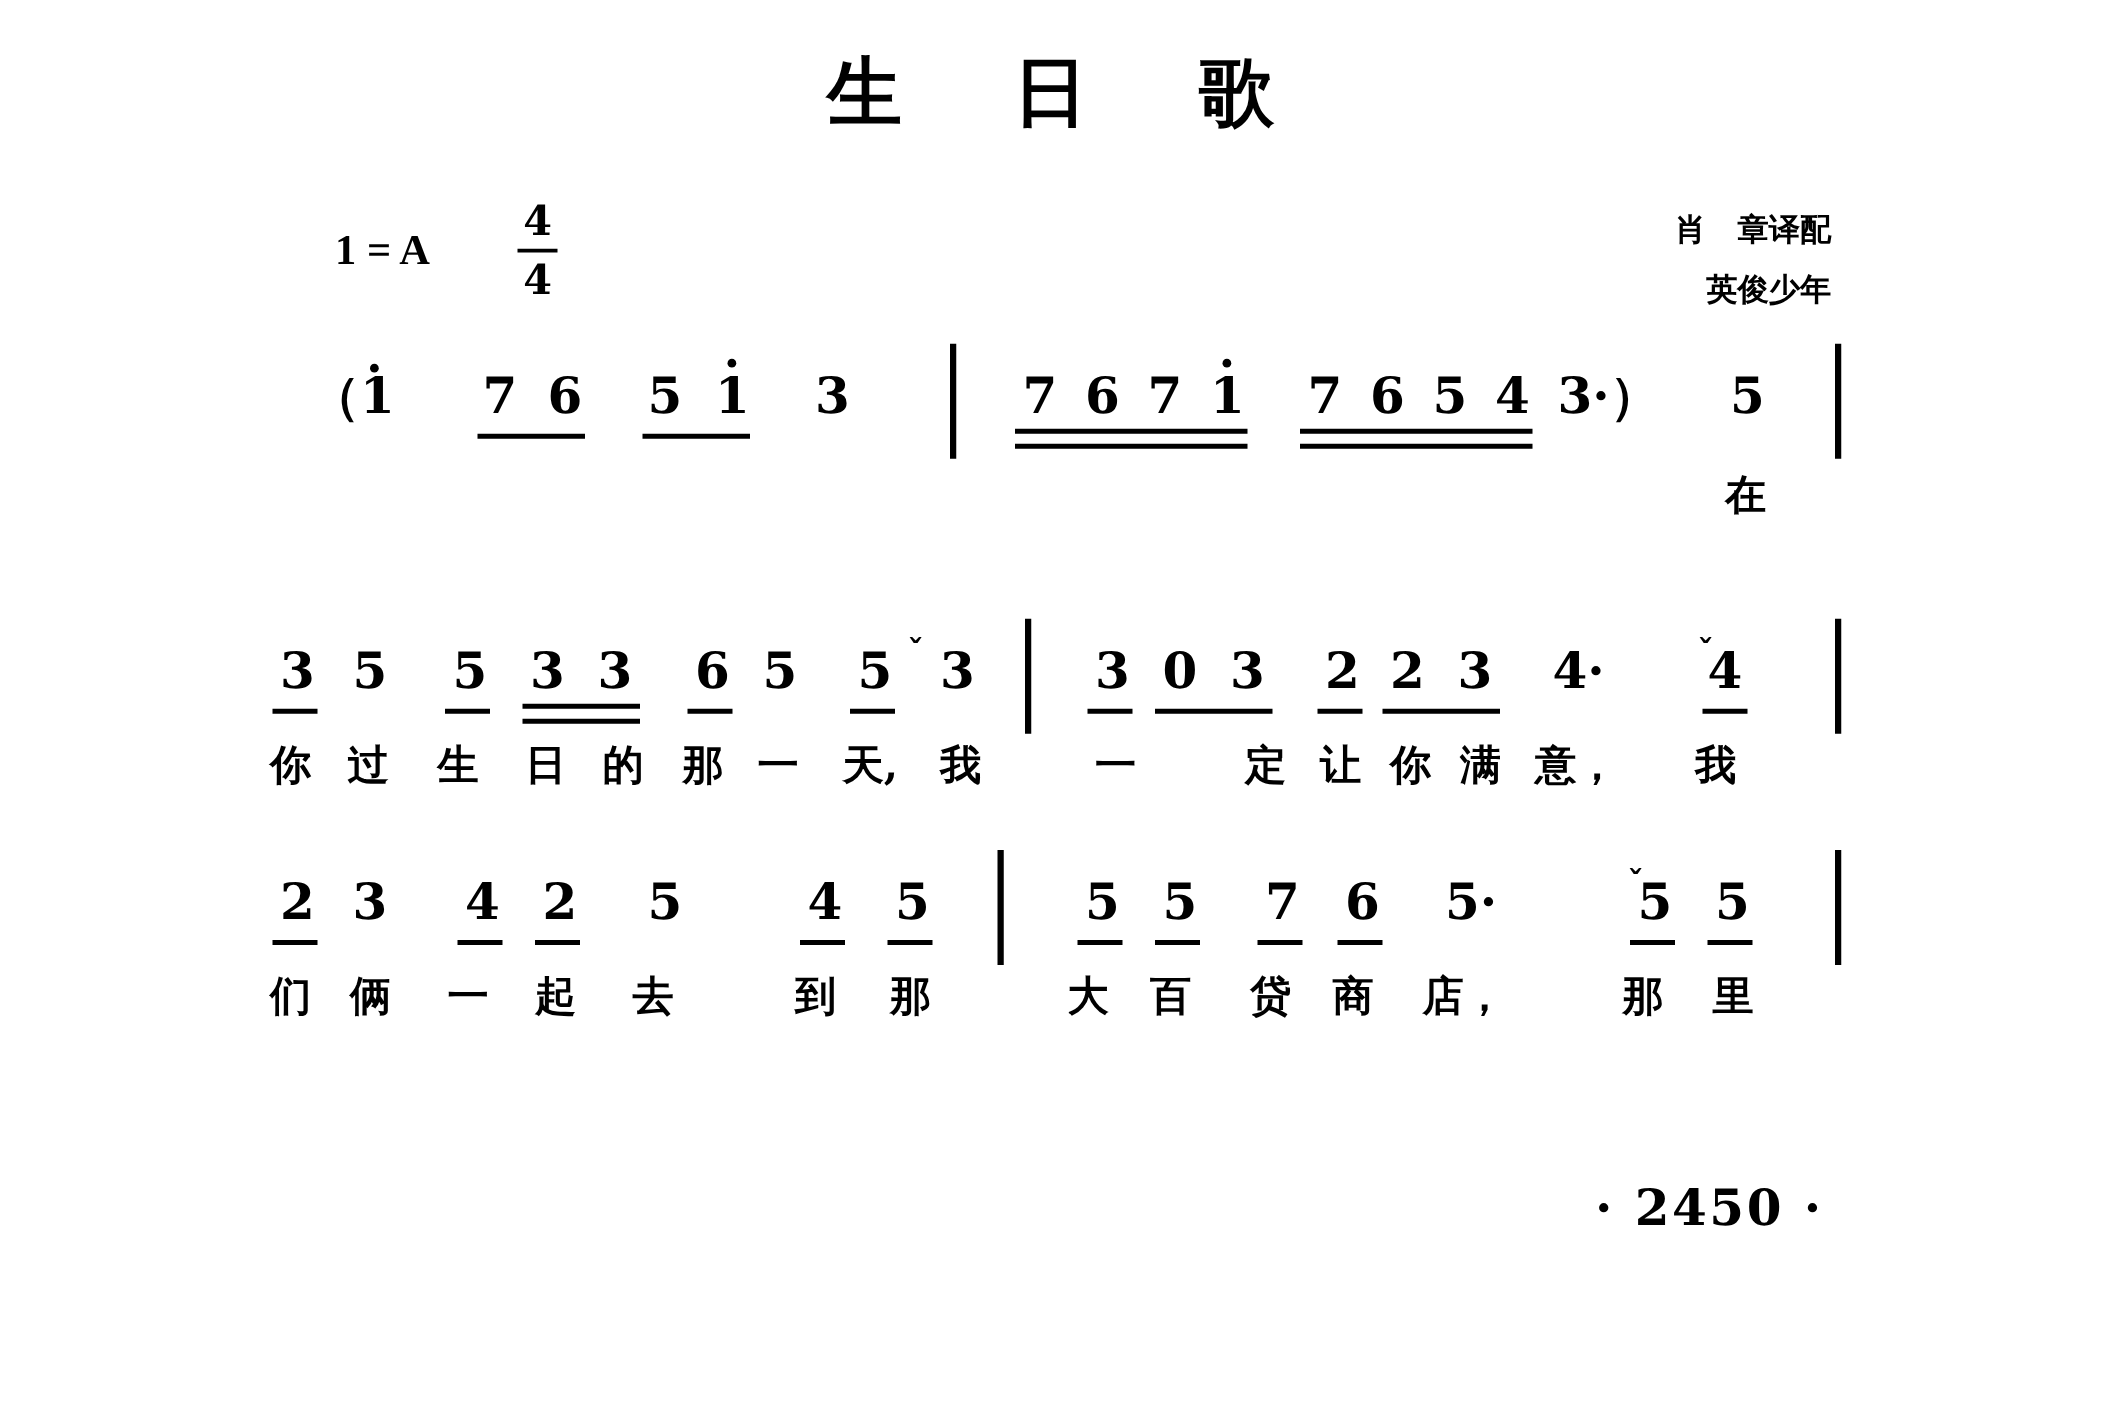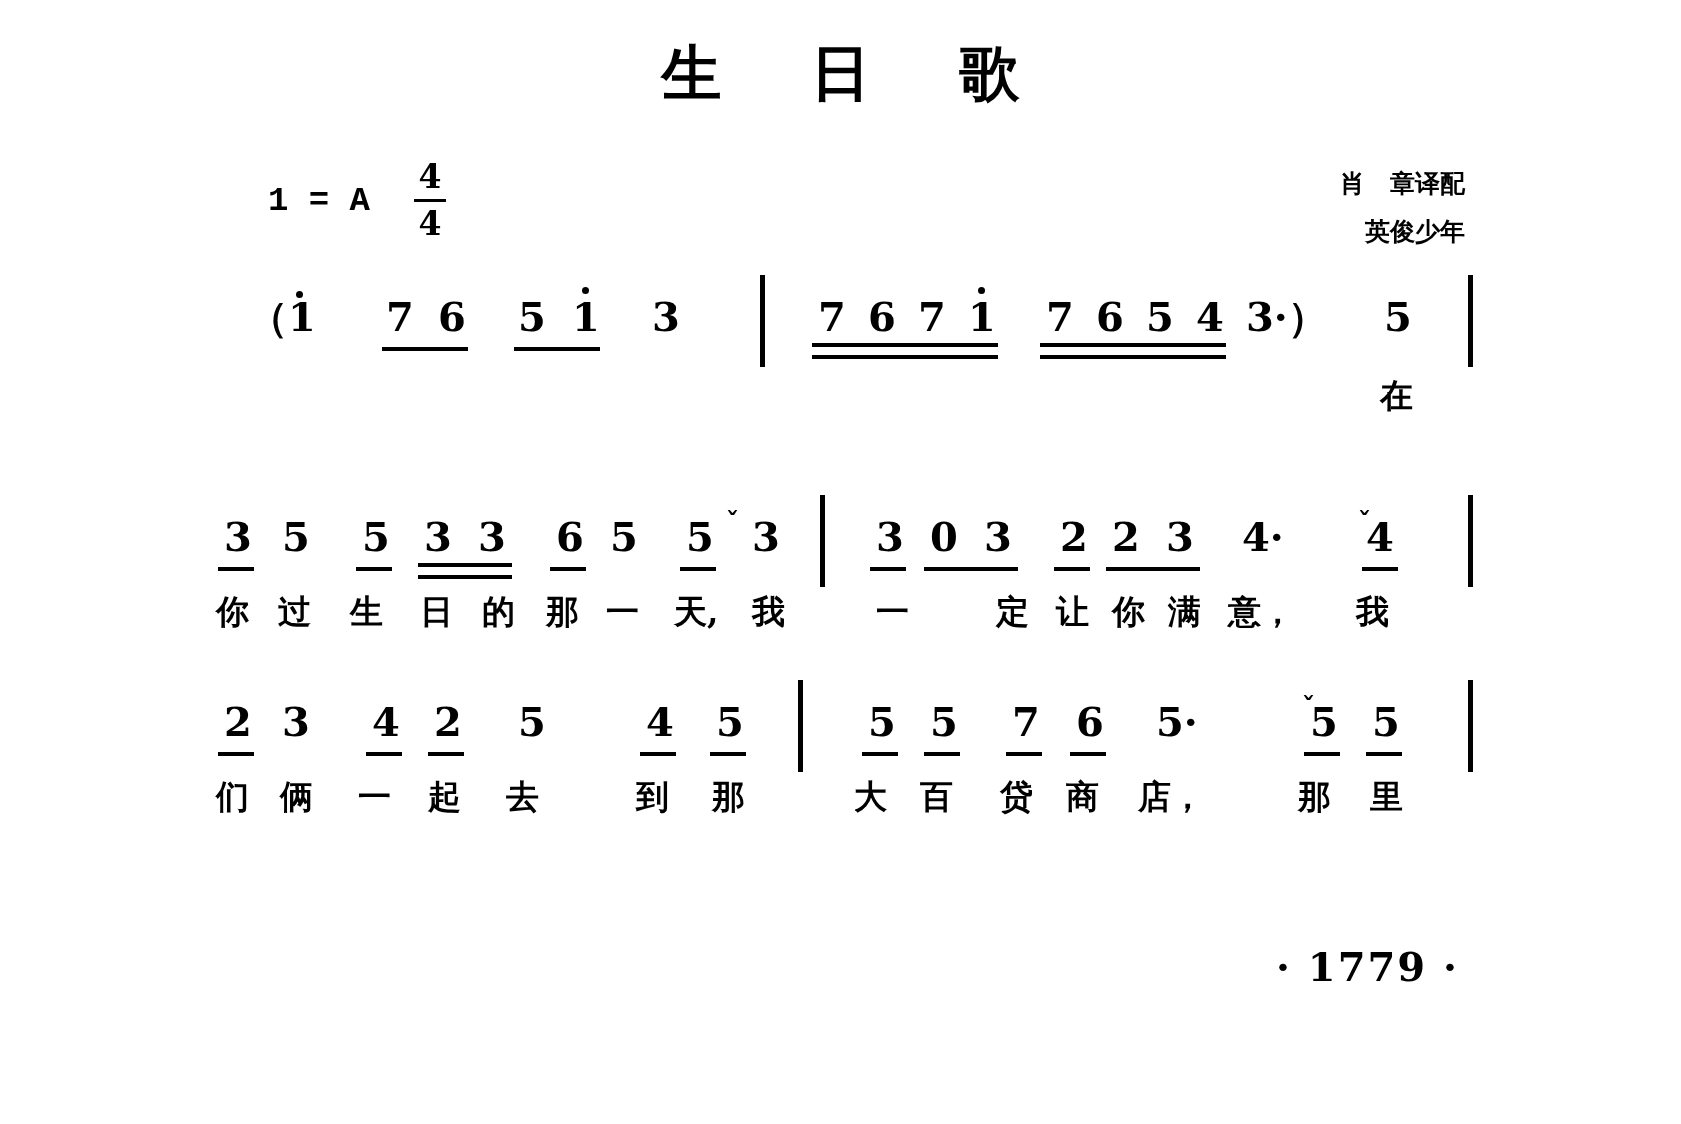--- a/index.html
+++ b/index.html
@@ -55,21 +55,21 @@
     line-height: 48px;
   }
   .credit-line { white-space: pre; }
 
   .keysig {
     position: absolute;
     left: 268px;
     top: 182px;
     font-size: 34px;
     font-weight: bold;
-    font-family: Liberation Mono, monospace;
+    font-family: Liberation Serif, serif;
   }
   .timesig {
     position: absolute;
     left: 410px;
     top: 158px;
     width: 40px;
     text-align: center;
     font-size: 33px;
     font-weight: bold;
     line-height: 38px;
@@ -322,15 +322,15 @@
       <div class="ly" style="left:854px;top:10px;">大</div>
       <div class="ly" style="left:920px;top:10px;">百</div>
       <div class="ly" style="left:1000px;top:10px;">贷</div>
       <div class="ly" style="left:1066px;top:10px;">商</div>
       <div class="ly" style="left:1138px;top:10px;">店，</div>
       <div class="ly" style="left:1298px;top:10px;">那</div>
       <div class="ly" style="left:1370px;top:10px;">里</div>
     </div>
   </div>
 
-  <div class="pagenum">· 1779 ·</div>
+  <div class="pagenum">· 2450 ·</div>
 
 </div>
 
 </body></html>

